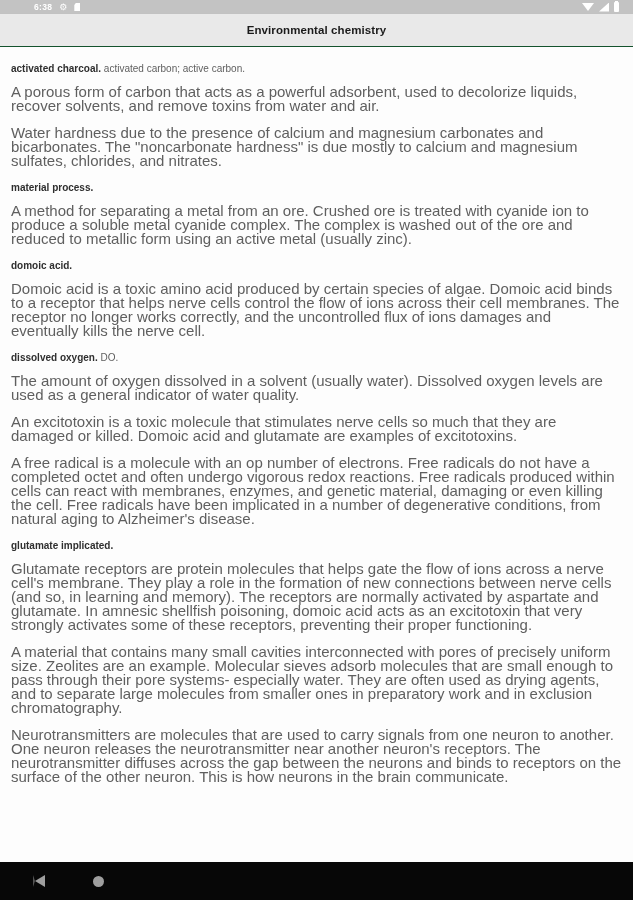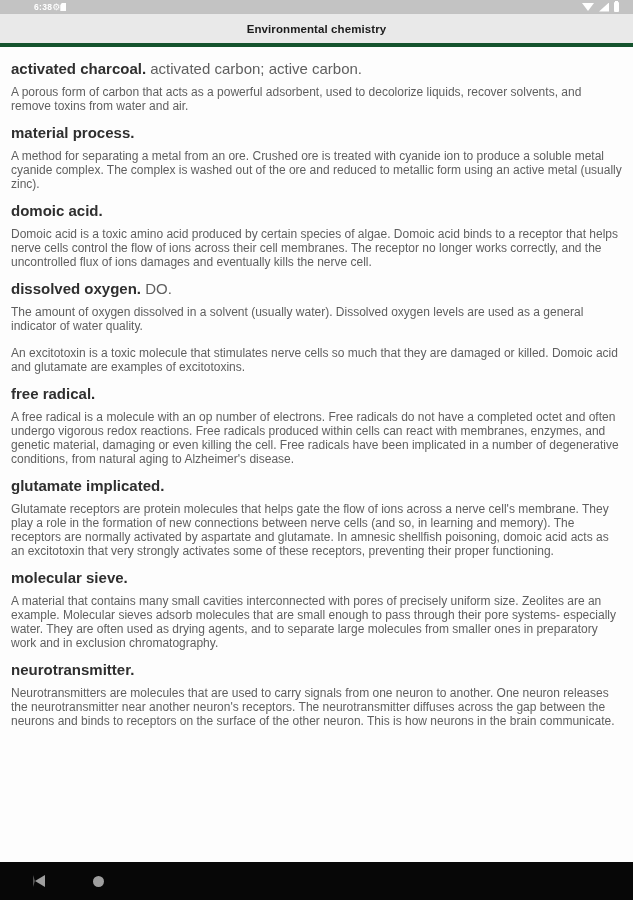--- a/index.html
+++ b/index.html
@@ -14,21 +14,21 @@
   }
   
   .status-bar {
     height: 14px;
     background: var(--status-bar-bg, #c3c3c3);
     display: flex; align-items: center;
     padding: 0 6px;
     color: #fff;
     font-size: 8.5px;
   }
-  .status-left { display: flex; align-items: center; margin-left: 28px; }
+  .status-left { display: flex; align-items: center; gap: 7px; margin-left: 28px; }
   .status-right { display: flex; align-items: center; gap: 5px; margin-left: auto; margin-right: 8px; }
   .sb-time { font-weight: bold; letter-spacing: .3px; }
   .gear-glyph { font-size: 9px; line-height: 1; }
   .sim-icon {
     width: 6px; height: 8px; background: #fff;
     clip-path: polygon(0 25%, 25% 0, 100% 0, 100% 100%, 0 100%);
   }
   .wifi-icon {
     width: 0; height: 0;
     border-left: 6px solid transparent;
@@ -42,42 +42,42 @@
   .battery-icon { width: 5px; height: 10px; background: #fff; border-radius: 1px; position: relative; }
   .battery-icon::before {
     content: ""; position: absolute; top: -1.5px; left: 1px;
     width: 3px; height: 1.5px; background: #fff;
   }
   
   .app-bar {
     height: 33px;
     background: var(--app-bar-bg, #e9e9e9);
     display: flex; align-items: center; justify-content: center;
-    border-bottom: 4px solid #14532d;
+    border-bottom: 1px solid #14532d;
     box-shadow: 0 1px 2px rgba(0,0,0,.08);
   }
   .app-title {
     font-size: 11.5px;
     font-weight: bold;
     color: #1b1b1b;
     letter-spacing: .1px;
   }
   
   .content {
     padding: 2px 11px 0 11px;
     height: 853px;
     overflow: hidden;
     background: var(--content-bg, #fdfdfd);
   }
   .entry { margin-top: 13px; }
-  .term-line { font-size: 15px; line-height: 14px; color: var(--body-color, #5f5f5f); }
+  .term-line { font-size: 10px; line-height: 14px; color: var(--body-color, #5f5f5f); }
   .term { font-weight: bold; color: var(--term-color, #2f2f2f); }
   .definition {
     margin-top: 9px;
-    font-size: 12px;
+    font-size: 15px;
     line-height: 14px;
     color: var(--body-color, #5f5f5f);
   }
   
   .nav-bar {
     position: absolute; left: 0; bottom: 0;
     width: 100%; height: 38px;
     background: var(--nav-bar-bg, #070707);
     display: flex; align-items: center;
   }
@@ -116,52 +116,50 @@
   <div class="app-bar">
     <span class="app-title">Environmental chemistry</span>
   </div>
 
   <main class="content" id="glossary-list">
       <div class="entry">
         <div class="term-line"><span class="term">activated charcoal.</span><span class="synonyms"> activated carbon; active carbon.</span></div>
         <p class="definition">A porous form of carbon that acts as a powerful adsorbent, used to decolorize liquids, recover solvents, and remove toxins from water and air.</p>
       </div>
       <div class="entry">
+        <p class="definition">Water hardness due to the presence of calcium and magnesium carbonates and bicarbonates. The "noncarbonate hardness" is due mostly to calcium and magnesium sulfates, chlorides, and nitrates.</p>
       </div>
       <div class="entry">
         <div class="term-line"><span class="term">material process.</span></div>
         <p class="definition">A method for separating a metal from an ore. Crushed ore is treated with cyanide ion to produce a soluble metal cyanide complex. The complex is washed out of the ore and reduced to metallic form using an active metal (usually zinc).</p>
       </div>
       <div class="entry">
         <div class="term-line"><span class="term">domoic acid.</span></div>
         <p class="definition">Domoic acid is a toxic amino acid produced by certain species of algae. Domoic acid binds to a receptor that helps nerve cells control the flow of ions across their cell membranes. The receptor no longer works correctly, and the uncontrolled flux of ions damages and eventually kills the nerve cell.</p>
       </div>
       <div class="entry">
         <div class="term-line"><span class="term">dissolved oxygen.</span><span class="synonyms"> DO.</span></div>
         <p class="definition">The amount of oxygen dissolved in a solvent (usually water). Dissolved oxygen levels are used as a general indicator of water quality.</p>
       </div>
       <div class="entry">
       </div>
       <div class="entry">
         <p class="definition">An excitotoxin is a toxic molecule that stimulates nerve cells so much that they are damaged or killed. Domoic acid and glutamate are examples of excitotoxins.</p>
       </div>
       <div class="entry">
-        <div class="term-line"><span class="term">free radical.</span></div>
         <p class="definition">A free radical is a molecule with an op number of electrons. Free radicals do not have a completed octet and often undergo vigorous redox reactions. Free radicals produced within cells can react with membranes, enzymes, and genetic material, damaging or even killing the cell. Free radicals have been implicated in a number of degenerative conditions, from natural aging to Alzheimer's disease.</p>
       </div>
       <div class="entry">
         <div class="term-line"><span class="term">glutamate implicated.</span></div>
         <p class="definition">Glutamate receptors are protein molecules that helps gate the flow of ions across a nerve cell's membrane. They play a role in the formation of new connections between nerve cells (and so, in learning and memory). The receptors are normally activated by aspartate and glutamate. In amnesic shellfish poisoning, domoic acid acts as an excitotoxin that very strongly activates some of these receptors, preventing their proper functioning.</p>
       </div>
       <div class="entry">
-        <div class="term-line"><span class="term">molecular sieve.</span></div>
         <p class="definition">A material that contains many small cavities interconnected with pores of precisely uniform size. Zeolites are an example. Molecular sieves adsorb molecules that are small enough to pass through their pore systems- especially water. They are often used as drying agents, and to separate large molecules from smaller ones in preparatory work and in exclusion chromatography.</p>
       </div>
       <div class="entry">
-        <div class="term-line"><span class="term">neurotransmitter.</span></div>
         <p class="definition">Neurotransmitters are molecules that are used to carry signals from one neuron to another. One neuron releases the neurotransmitter near another neuron's receptors. The neurotransmitter diffuses across the gap between the neurons and binds to receptors on the surface of the other neuron. This is how neurons in the brain communicate.</p>
       </div>
     </main>
 
   <nav class="nav-bar">
     <button class="nav-back" aria-label="Back"></button>
     <button class="nav-home" aria-label="Home"></button>
   </nav>
 
 </div>

